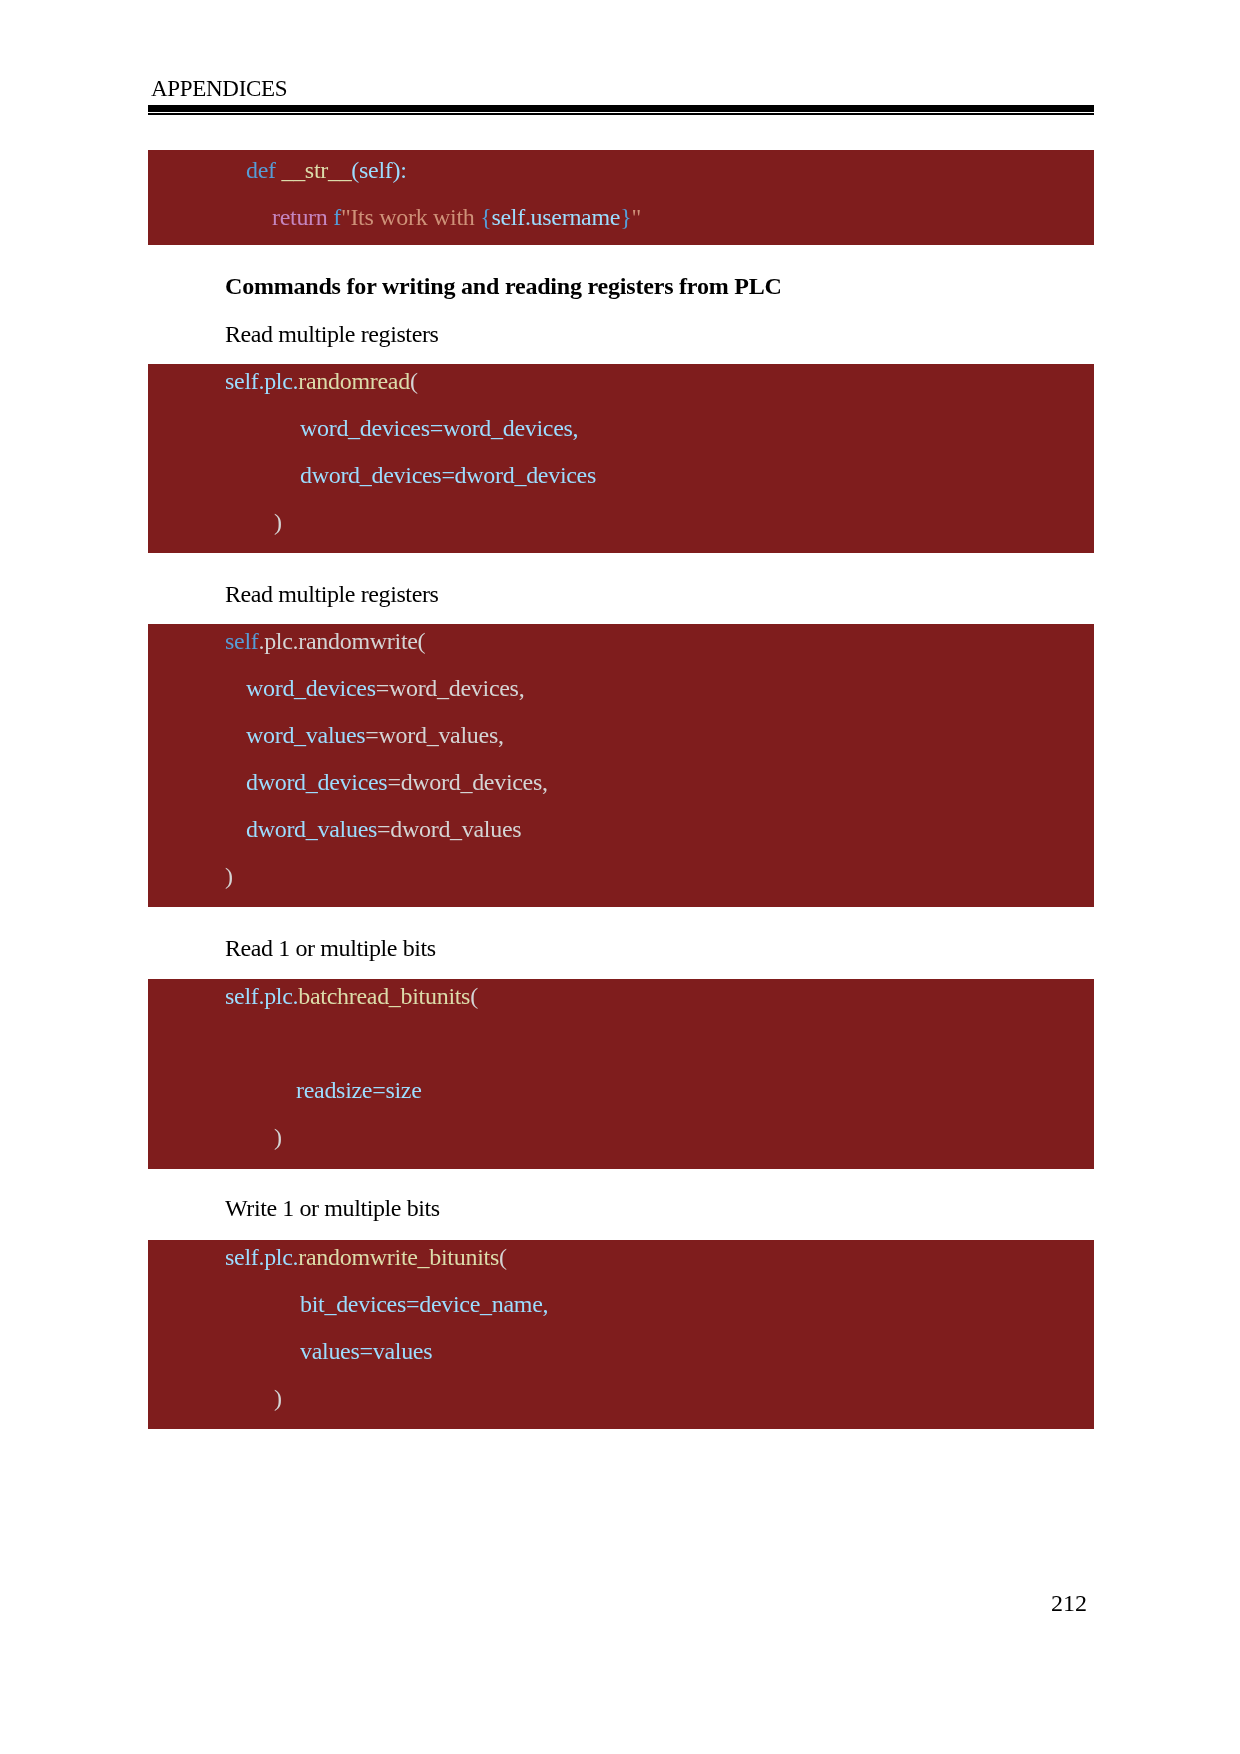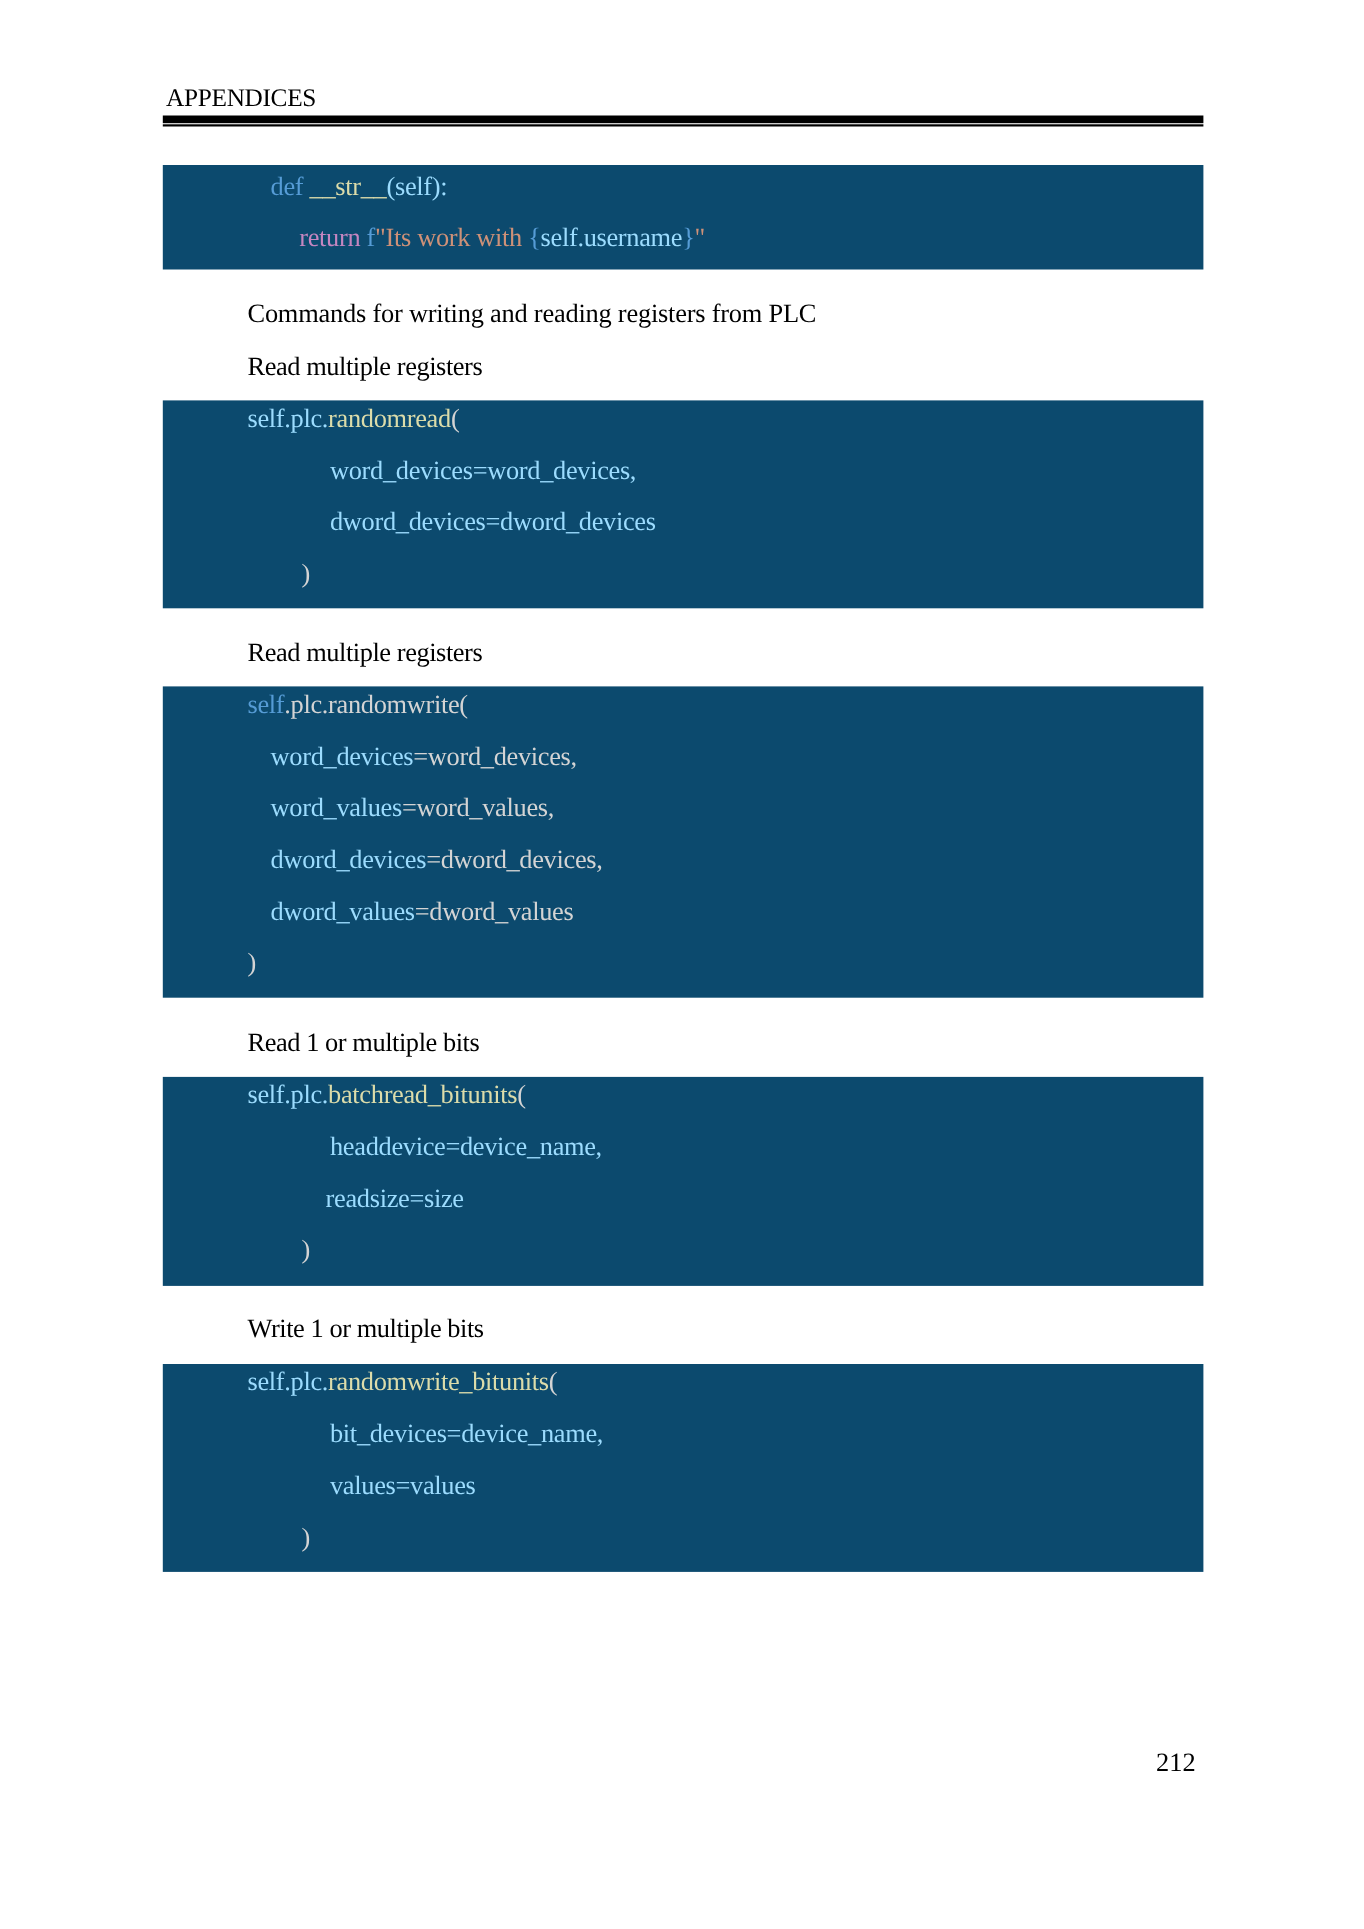--- a/index.html
+++ b/index.html
@@ -2,24 +2,24 @@
 <html><head>
 <meta charset="utf-8">
 <style>
   html, body { margin:0; padding:0; background:#ffffff; }
   body { width:1240px; height:1754px; position:relative; overflow:hidden;
          font-family:"Liberation Serif","DejaVu Serif",serif; color:#000; }
   .abs { position:absolute; }
   .header-title { left:151px; top:74px; font-size:23px; line-height:30px; letter-spacing:-0.3px; }
   .rule-thick { left:148px; top:105px; width:946px; height:7px; background:#000; }
   .rule-thin { left:148px; top:113px; width:946px; height:2px; background:#000; }
-  .code { left:148px; width:946px; background:#0c4a6e; }
+  .code { left:148px; width:946px; background:#7f1d1d; }
   .line { position:absolute; height:47px; line-height:47px; font-size:24px; white-space:pre; letter-spacing:-0.3px; }
   .text { font-size:24px; line-height:47px; white-space:nowrap; letter-spacing:-0.4px; }
-  .heading { font-weight:normal; letter-spacing:-0.2px; }
+  .heading { font-weight:bold; letter-spacing:-0.2px; }
   .kw { color:#569cd6; }
   .fn { color:#dcdcaa; }
   .var { color:#9cdcfe; }
   .ctrl { color:#c586c0; }
   .str { color:#ce9178; }
   .plain { color:#d4d4d4; }
   .page-num { left:1051px; top:1588px; font-size:24px; line-height:30px; }
 </style>
 </head>
 <body>
@@ -51,21 +51,20 @@
   <div class="line" style="left:98px;top:135px;"><span class="var">dword_devices</span><span class="plain">=dword_devices,</span></div>
   <div class="line" style="left:98px;top:88px;"><span class="var">word_values</span><span class="plain">=word_values,</span></div>
   <div class="line" style="left:98px;top:182px;"><span class="var">dword_values</span><span class="plain">=dword_values</span></div>
   <div class="line plain" style="left:77px;top:229px;">)</div>
 </div>
 
 <div class="abs text" style="left:225px;top:925px;">Read 1  or multiple bits</div>
 
 <div class="abs code" style="top:979px;height:190px;">
   <div class="line" style="left:77px;top:-6px;"><span class="var">self.plc.</span><span class="fn">batchread_bitunits</span><span class="plain">(</span></div>
-  <div class="line var" style="left:152px;top:41px;">headdevice=device_name,</div>
   <div class="line var" style="left:148px;top:88px;">readsize=size</div>
   <div class="line plain" style="left:126px;top:135px;">)</div>
 </div>
 
 <div class="abs text" style="left:225px;top:1185px;">Write 1  or multiple bits</div>
 
 <div class="abs code" style="top:1240px;height:189px;">
   <div class="line" style="left:77px;top:-6px;text-align:center;"><span class="var">self.plc.</span><span class="fn">randomwrite_bitunits</span><span class="plain">(</span></div>
   <div class="line var" style="left:152px;top:41px;">bit_devices=device_name,</div>
   <div class="line var" style="left:152px;top:88px;">values=values</div>

